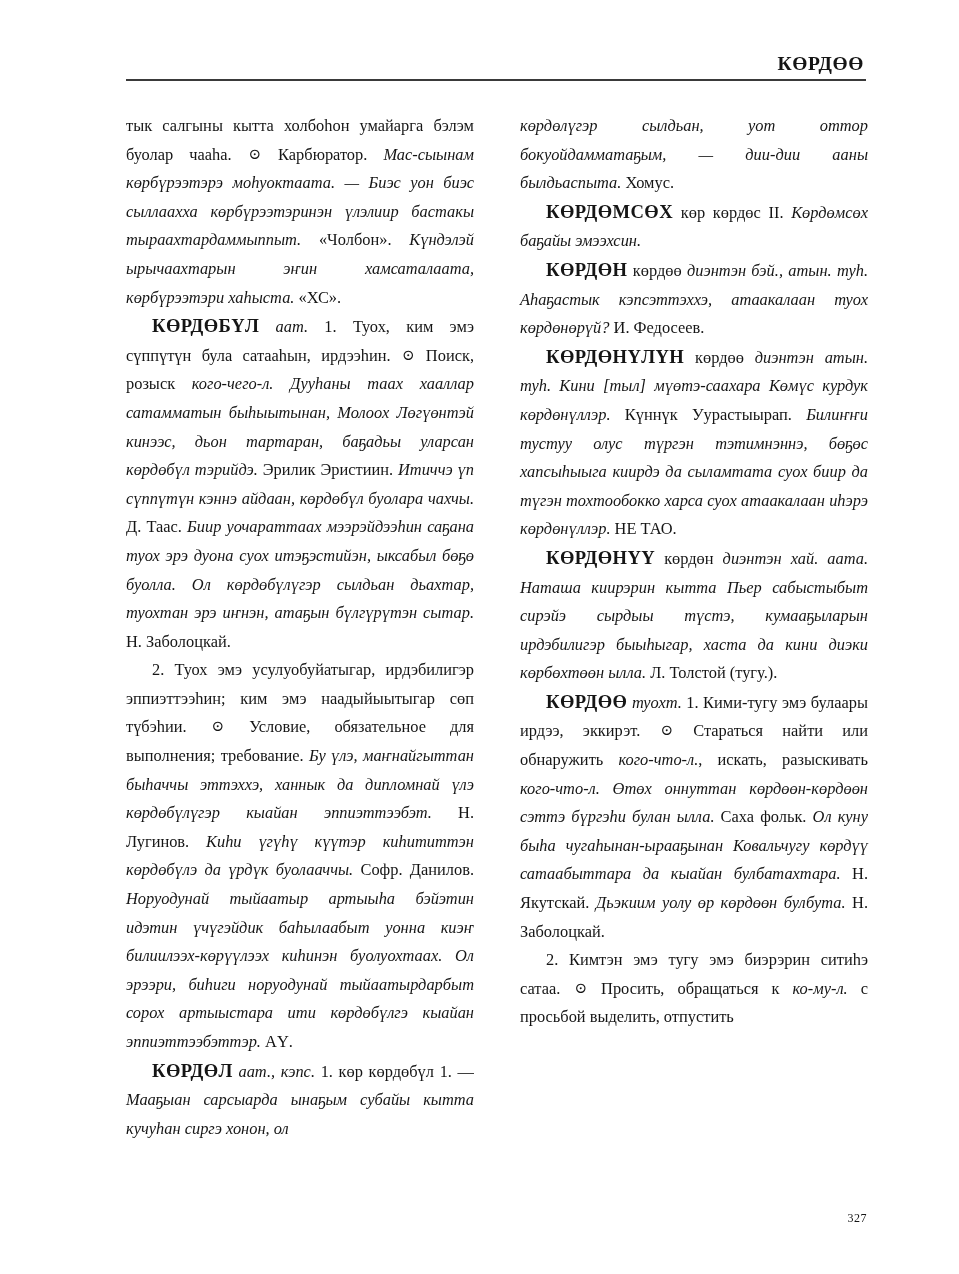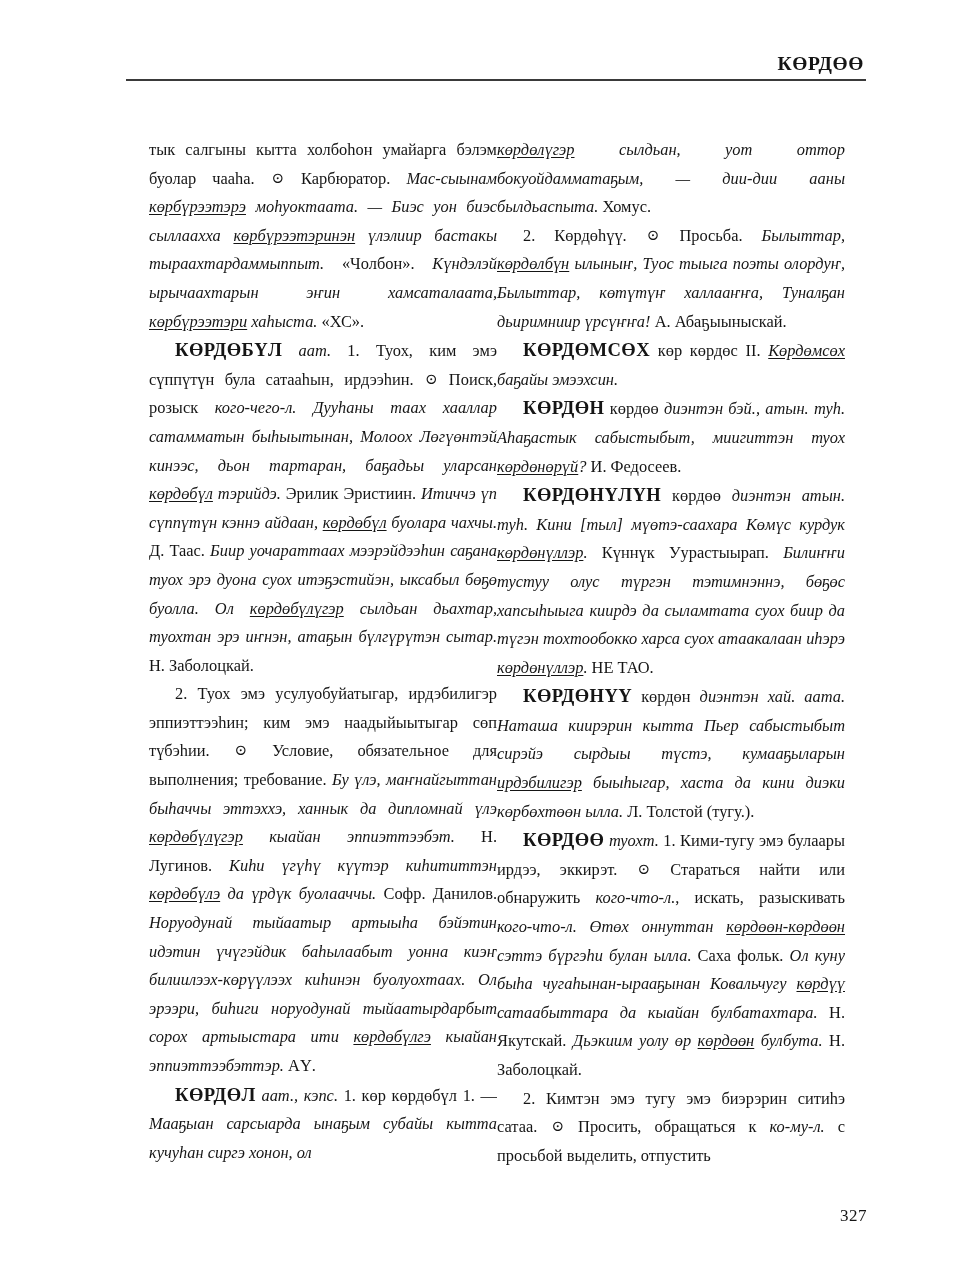--- a/index.html
+++ b/index.html
@@ -52,22 +52,21 @@
   }
 
   
   .columns {
     position: absolute;
     left: 110px;
     top: 112px;
     width: 742px;
     height: 1060px;
     display: flex;
-    justify-content: center;
-    margin-top: 24px;
+    justify-content: space-between;
   }
   .col {
     width: 348px;
     font-size: 16.4px;
     line-height: 28.6px;
     text-align: justify;
     text-justify: inter-word;
     hyphens: manual;
   }
   .col p {
@@ -83,39 +82,38 @@
   
   .hw {            
     font-weight: bold;
     font-size: 18.6px;
     letter-spacing: 0.4px;
   }
   .it { font-style: italic; }
   .bd { font-weight: normal; }
   .ul {
     font-style: italic;
-    text-decoration: underline;
     text-underline-offset: 2px;
   }
   .ro { font-style: normal; }
   .sense { font-style: normal; }
   .bullet {
     font-style: normal;
     font-size: 15px;
     position: relative;
     top: -1px;
     padding: 0 1px;
   }
 
   
   .folio {
     position: absolute;
     right: 108px;
     bottom: 48px;
-    font-size: 17px;
+    font-size: 12px;
     letter-spacing: 0.5px;
   }
 </style>
 </head>
 <body>
 
 <div class="page">
 
   <div class="runhead">
     <div class="runhead-title">КӨРДӨӨ</div>
@@ -126,23 +124,22 @@
 
     <div class="col" id="col-left">
         <p class="cont"><span class="ro">тык салгыны кытта холбоһон умайарга бэлэм буолар чааһа. </span><span class="bullet">⊙</span><span class="ro"> Карбюратор. </span><span class="it">Мас-сыынам </span><span class="ul">көрбүрээтэрэ</span><span class="it"> моһуоктаата. — Биэс уон биэс сыллаахха </span><span class="ul">көрбүрээтэринэн</span><span class="it"> үлэлиир бастакы тыраахтардаммыппыт. </span><span class="ro">«Чолбон». </span><span class="it">Күндэлэй ырычаахтарын эҥин хамсаталаата, </span><span class="ul">көрбүрээтэри</span><span class="it"> хаһыста. </span><span class="ro">«ХС».</span></p>
         <p class="indent"><span class="hw">КӨРДӨБҮЛ</span><span class="it"> аат.</span><span class="sense"> 1.</span><span class="ro"> Туох, ким эмэ сүппүтүн була сатааһын, ирдээһин. </span><span class="bullet">⊙</span><span class="ro"> Поиск, розыск </span><span class="it">кого-чего-л. Дууһаны таах хааллар сатамматын быһыытынан, Молоох Лөгүөнтэй кинээс, дьон тартаран, баҕадьы уларсан </span><span class="ul">көрдөбүл</span><span class="it"> тэрийдэ. </span><span class="ro">Эрилик Эристиин. </span><span class="it">Итиччэ үп сүппүтүн кэннэ айдаан, </span><span class="ul">көрдөбүл</span><span class="it"> буолара чахчы. </span><span class="ro">Д. Таас. </span><span class="it">Биир уочараттаах мээрэйдээһин саҕана туох эрэ дуона суох итэҕэстийэн, ыксабыл бөҕө буолла. Ол </span><span class="ul">көрдөбүлүгэр</span><span class="it"> сылдьан дьахтар, туохтан эрэ иҥнэн, атаҕын бүлгүрүтэн сытар. </span><span class="ro">Н. Заболоцкай.</span></p>
         <p class="indent"><span class="sense"> 2.</span><span class="ro"> Туох эмэ усулуобуйатыгар, ирдэбилигэр эппиэттээһин; ким эмэ наадыйыытыгар сөп түбэһии. </span><span class="bullet">⊙</span><span class="ro"> Условие, обязательное для выполнения; требование. </span><span class="it">Бу үлэ, маҥнайгыттан быһаччы эттэххэ, ханнык да дипломнай үлэ </span><span class="ul">көрдөбүлүгэр</span><span class="it"> кыайан эппиэттээбэт. </span><span class="ro">Н. Лугинов. </span><span class="it">Киһи үгүһү күүтэр киһититтэн </span><span class="ul">көрдөбүлэ</span><span class="it"> да үрдүк буолааччы. </span><span class="ro">Софр. Данилов. </span><span class="it">Норуодунай тыйаатыр артыыһа бэйэтин идэтин үчүгэйдик баһылаабыт уонна киэҥ билиилээх-көрүүлээх киһинэн буолуохтаах. Ол эрээри, биһиги норуодунай тыйаатырдарбыт сорох артыыстара ити </span><span class="ul">көрдөбүлгэ</span><span class="it"> кыайан эппиэттээбэттэр. </span><span class="ro">АҮ.</span></p>
         <p class="indent"><span class="hw">КӨРДӨЛ</span><span class="it"> аат., кэпс.</span><span class="sense"> 1.</span><span class="ro"> көр </span><span class="bd">көрдөбүл</span><span class="ro"> 1. — </span><span class="it">Мааҕыан сарсыарда ынаҕым субайы кытта кучуһан сиргэ хонон, ол</span></p>
       </div>
 
     <div class="col" id="col-right">
         <p class="cont"><span class="ul">көрдөлүгэр</span><span class="it"> сылдьан, уот оттор бокуойдамматаҕым, — дии-дии ааны былдьаспыта. </span><span class="ro">Хомус.</span></p>
-        <p class="indent"><span class="ro">2. Көрдөһүү. </span><span class="bullet">⊙</span><span class="ro"> Просьба. </span><span class="it">Былыттар, </span><span class="ul">көрдөлбүн</span><span class="it"> ылыныҥ, Туос тыыга поэты олордуҥ, Былыттар, көтүтүҥ халлааҥҥа, Туналҕан дьиримниир үрсүҥҥа! </span><span class="ro">А. Абаҕыыныскай.</span></p>
         <p class="indent"><span class="hw">КӨРДӨМСӨХ</span><span class="ro"> көр </span><span class="bd">көрдөс</span><span class="ro"> II. </span><span class="ul">Көрдөмсөх</span><span class="it"> баҕайы эмээхсин.</span></p>
-        <p class="indent"><span class="hw">КӨРДӨН</span><span class="bd"> көрдөө </span><span class="it">диэнтэн бэй., атын. туһ. Аһаҕастык сабыстыбыт, миигиттэн туох </span><span class="ul">көрдөнөрүй</span><span class="it">? </span><span class="ro">И. Федосеев.</span></p>
+        <p class="indent"><span class="hw">КӨРДӨН</span><span class="bd"> көрдөө </span><span class="it">диэнтэн бэй., атын. туһ. Аһаҕастык кэпсэттэххэ, атаакалаан туох </span><span class="ul">көрдөнөрүй</span><span class="it">? </span><span class="ro">И. Федосеев.</span></p>
         <p class="indent"><span class="hw">КӨРДӨНҮЛҮН</span><span class="bd"> көрдөө </span><span class="it">диэнтэн атын. туһ. Кини [тыл] мүөтэ-саахара Көмүс курдук </span><span class="ul">көрдөнүллэр</span><span class="it">. </span><span class="ro">Күннүк Уурастыырап. </span><span class="it">Билиҥҥи тустуу олус түргэн тэтимнэннэ, бөҕөс хапсыһыыга киирдэ да сыламтата суох биир да түгэн тохтообокко харса суох атаакалаан иһэрэ </span><span class="ul">көрдөнүллэр</span><span class="it">. </span><span class="ro">НЕ ТАО.</span></p>
         <p class="indent"><span class="hw">КӨРДӨНҮҮ</span><span class="bd"> көрдөн </span><span class="it">диэнтэн хай. аата. Наташа киирэрин кытта Пьер сабыстыбыт сирэйэ сырдыы түстэ, кумааҕыларын </span><span class="ul">ирдэбилигэр</span><span class="it"> быыһыгар, хаста да кини диэки көрбөхтөөн ылла. </span><span class="ro">Л. Толстой (тугу.).</span></p>
         <p class="indent"><span class="hw">КӨРДӨӨ</span><span class="it"> туохт.</span><span class="sense"> 1.</span><span class="ro"> Кими-тугу эмэ булаары ирдээ, эккирэт. </span><span class="bullet">⊙</span><span class="ro"> Стараться найти или обнаружить </span><span class="it">кого-что-л.</span><span class="ro">, искать, разыскивать </span><span class="it">кого-что-л. Өтөх оннуттан </span><span class="ul">көрдөөн-көрдөөн</span><span class="it"> сэттэ бүргэһи булан ылла. </span><span class="ro">Саха фольк. </span><span class="it">Ол куну быһа чугаһынан-ырааҕынан Ковальчугу </span><span class="ul">көрдүү</span><span class="it"> сатаабыттара да кыайан булбатахтара. </span><span class="ro">Н. Якутскай. </span><span class="it">Дьэкиим уолу өр </span><span class="ul">көрдөөн</span><span class="it"> булбута. </span><span class="ro">Н. Заболоцкай.</span></p>
         <p class="indent"><span class="sense"> 2.</span><span class="ro"> Кимтэн эмэ тугу эмэ биэрэрин ситиһэ сатаа. </span><span class="bullet">⊙</span><span class="ro"> Просить, обращаться к </span><span class="it">ко-му-л.</span><span class="ro"> с просьбой выделить, отпустить</span></p>
       </div>
 
   </div>
 
   <div class="folio">327</div>
 

